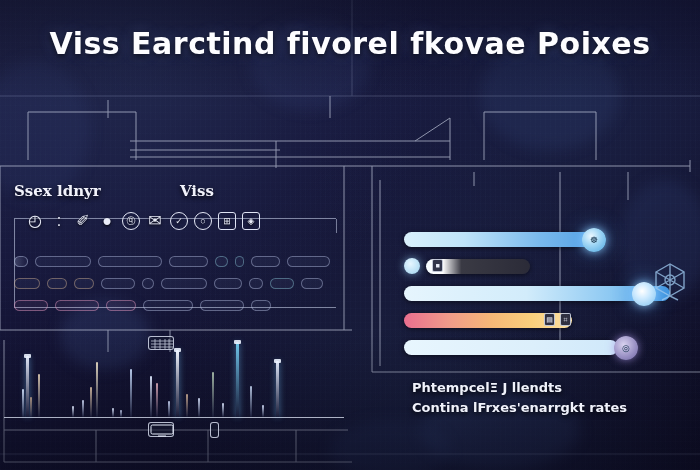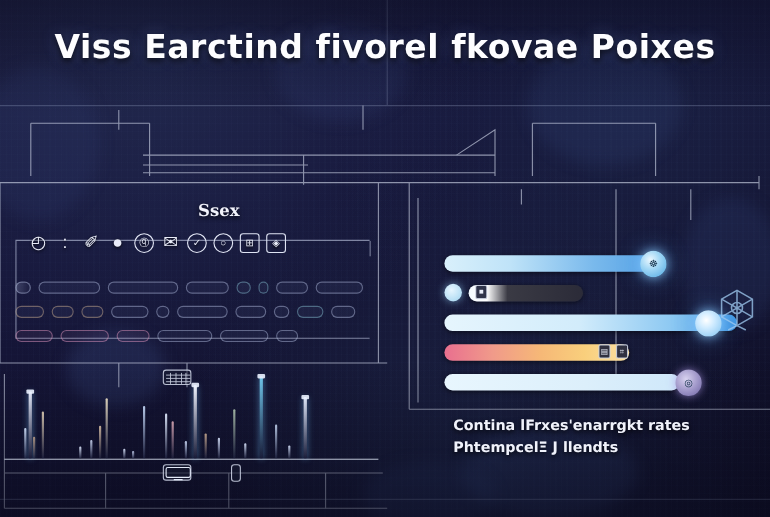--- a/index.html
+++ b/index.html
@@ -238,21 +238,22 @@
       <path d="M0 96 L700 96"></path>
       <path d="M0 454 L700 454"></path>
       <path d="M352 0 L352 96"></path>
     </g>
   </svg>
 
   <div class="vdark"></div>
 
   <div class="headline">Viss Earctind fivorel fkovae Poixes</div>
 
-  <div class="panel-title" style="position:absolute;left:180px;top:182px;">Ssex</div>
+  <div class="panel-title" style="position:absolute;left:14px;top:182px;">Ssex ldnyr</div>
+  <div class="panel-title" style="position:absolute;left:180px;top:182px;">Viss</div>
 
   <div id="left-panel" class="panel">
     <div class="lp-frame"></div>
   </div>
 
   <div class="icon-row" id="icon-row">
       <div class="gicon plain">◴</div>
       <div class="gicon plain">:</div>
       <div class="gicon plain">✐</div>
       <div class="gicon plain">●</div>
@@ -330,22 +331,22 @@
       <g stroke="#9fc9ef" stroke-width="1.4" fill="none" opacity=".9">
         <path d="M6 10 L20 2 L34 10 L34 26 L20 34 L6 26 Z"></path>
         <path d="M6 10 L34 26 M34 10 L6 26 M20 2 L20 34"></path>
         <circle cx="20" cy="18" r="5"></circle>
         <path d="M12 38 L20 34 L28 38"></path>
       </g>
     </svg>
   </div>
 
   <div class="right-caption">
+    <div>PhtempcelΞ J llendts</div>
     <div>Contina lFrxes'enarrgkt rates</div>
-    <div>PhtempcelΞ J llendts</div>
   </div>
 
   <div id="chart-area">
     <div class="chart-baseline"></div>
   <div class="bar" style="left: 22px; height: 28.08px; background: linear-gradient(rgb(201, 210, 234) 0%, rgba(40, 46, 80, 0.35) 100%);"></div>
       <div class="bar wide glowbar" style="left: 26px; height: 60.84px; background: linear-gradient(rgb(223, 230, 246) 0%, rgba(40, 46, 80, 0.35) 100%);"></div>
       <div class="bar-cap" style="left: 24px; bottom: 67.84px;"></div>
       <div class="bar" style="left: 30px; height: 20.28px; background: linear-gradient(rgb(165, 142, 126) 0%, rgba(40, 46, 80, 0.35) 100%);"></div>
       <div class="bar" style="left: 38px; height: 42.9px; background: linear-gradient(rgb(203, 187, 166) 0%, rgba(40, 46, 80, 0.35) 100%);"></div>
       <div class="bar" style="left: 72px; height: 10.92px; background: linear-gradient(rgb(205, 214, 236) 0%, rgba(40, 46, 80, 0.35) 100%);"></div>

